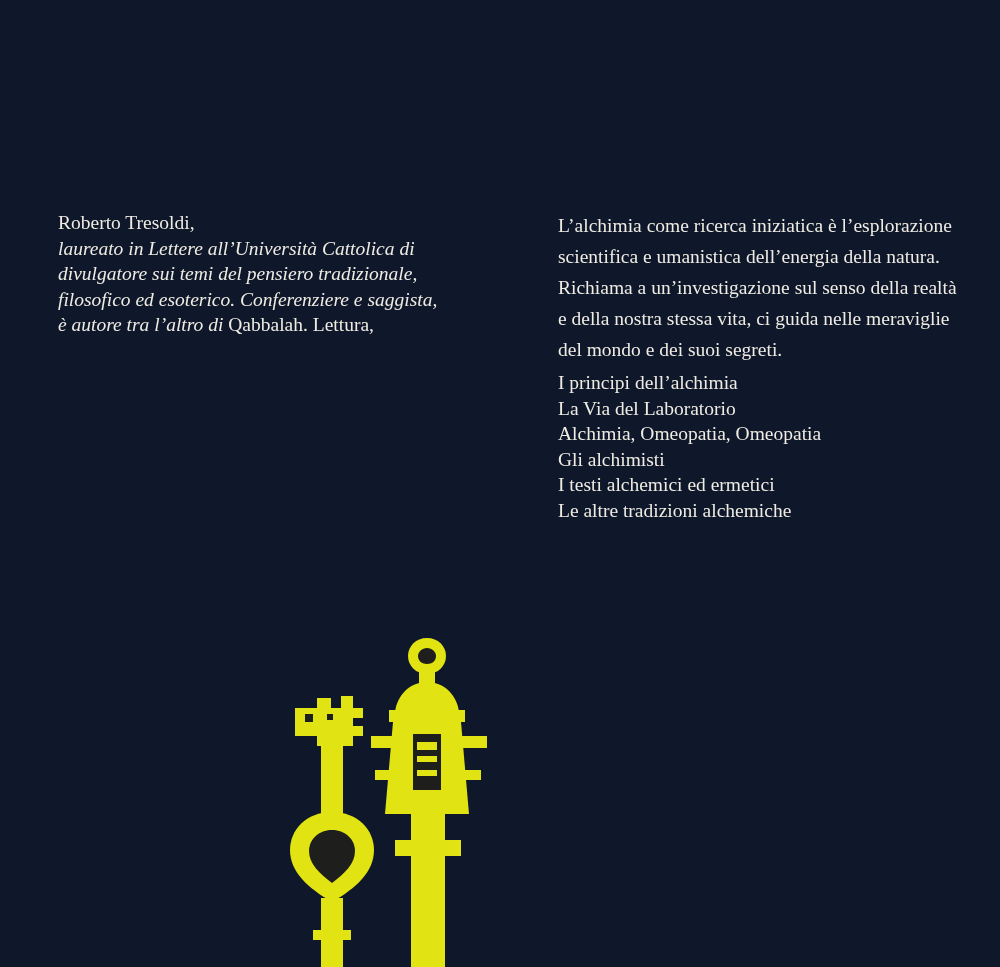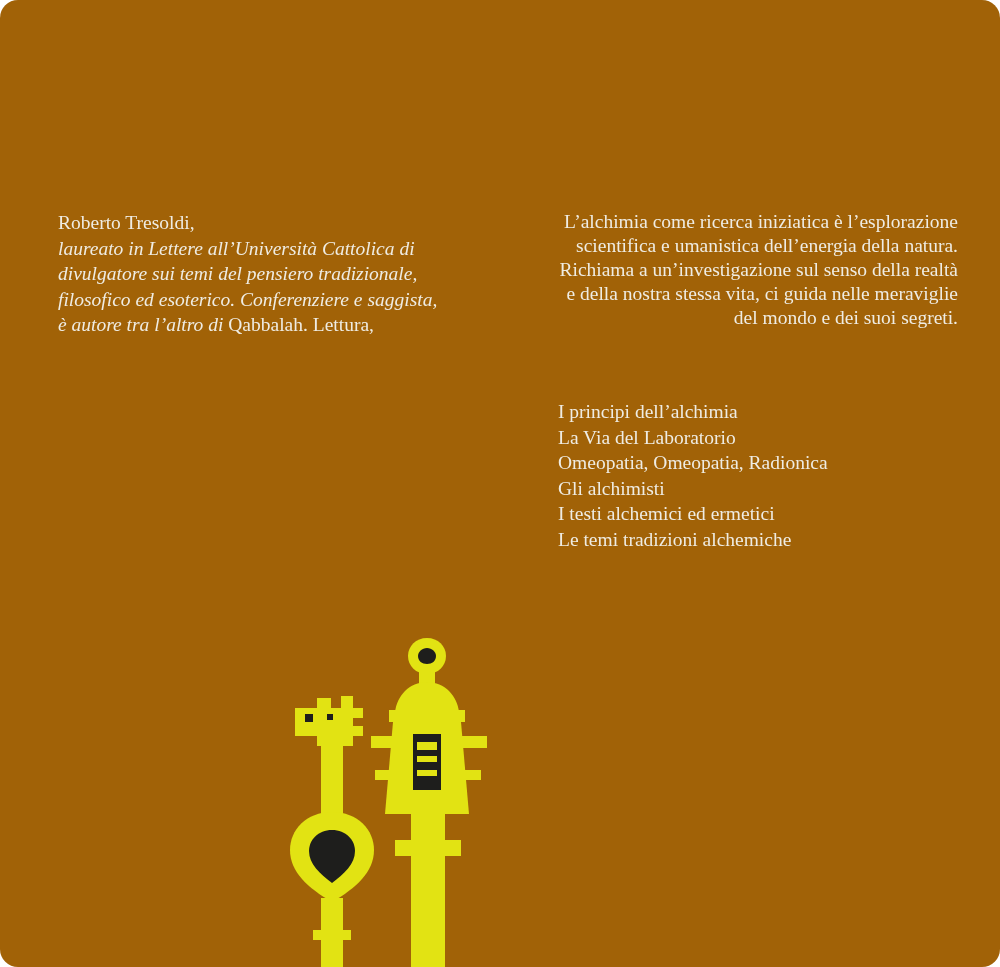--- a/index.html
+++ b/index.html
@@ -7,23 +7,22 @@
     padding: 0;
     background: #ffffff;
   }
   body {
     font-family: "Liberation Serif", serif;
   }
   .page {
     position: relative;
     width: 1000px;
     height: 967px;
-    background: #a16207;
+    background: #0f172a;
     overflow: hidden;
-    border-radius: 18px;
   }
 
   
   .bio {
     position: absolute;
     left: 58px;
     top: 210px;
     width: 400px;
     color: #efece3;
     font-size: 19.5px;
@@ -33,33 +32,31 @@
   .bio .ital { font-style: italic; }
 
   
   .blurb {
     position: absolute;
     left: 558px;
     top: 210px;
     width: 400px;
     color: #efece3;
     font-size: 19.5px;
-    line-height: 24px;
-    text-align: right;
+    line-height: 31px;
   }
   .blurb .para { margin: 0; }
   .toc {
     position: absolute;
     left: 558px;
     top: 370px;
     width: 420px;
     color: #efece3;
     font-size: 19.5px;
     line-height: 25.5px;
-    margin-top: 29px;
   }
   .toc .toc-item { white-space: nowrap; }
 
   
   .illustration {
     position: absolute;
     left: 275px;
     top: 630px;
     width: 260px;
     height: 340px;
@@ -79,24 +76,24 @@
     <div class="line"><span class="ital">è autore tra l’altro di </span><span>Qabbalah. Lettura,</span></div>
   </div>
 
   <div class="blurb">
     <p class="para">L’alchimia come ricerca iniziatica è l’esplorazione scientifica e umanistica dell’energia della natura. Richiama a un’investigazione sul senso della realtà e della nostra stessa vita, ci guida nelle meraviglie del mondo e dei suoi segreti.</p>
   </div>
 
   <div class="toc">
     <div class="toc-item">I principi dell’alchimia</div>
     <div class="toc-item">La Via del Laboratorio</div>
-    <div class="toc-item">Omeopatia, Omeopatia, Radionica</div>
+    <div class="toc-item">Alchimia, Omeopatia, Omeopatia</div>
     <div class="toc-item">Gli alchimisti</div>
     <div class="toc-item">I testi alchemici ed ermetici</div>
-    <div class="toc-item">Le temi tradizioni alchemiche</div>
+    <div class="toc-item">Le altre tradizioni alchemiche</div>
   </div>
 
   <div class="illustration">
     <svg width="260" height="340" viewBox="0 0 260 340" xmlns="http://www.w3.org/2000/svg" aria-hidden="true">
       <g fill="#e2e313">
 
         <path d="M20 78 h22 v-10 h14 v10 h10 v-12 h12 v12 h10 v10 h-10 v8 h10 v10 h-10 v10 h-12 v-10 h-10 v10 h-14 v-10 h-22 z"></path>
         <rect x="30" y="84" width="8" height="8" fill="#1e1e1c"></rect>
         <rect x="52" y="84" width="6" height="6" fill="#1e1e1c"></rect>
 

